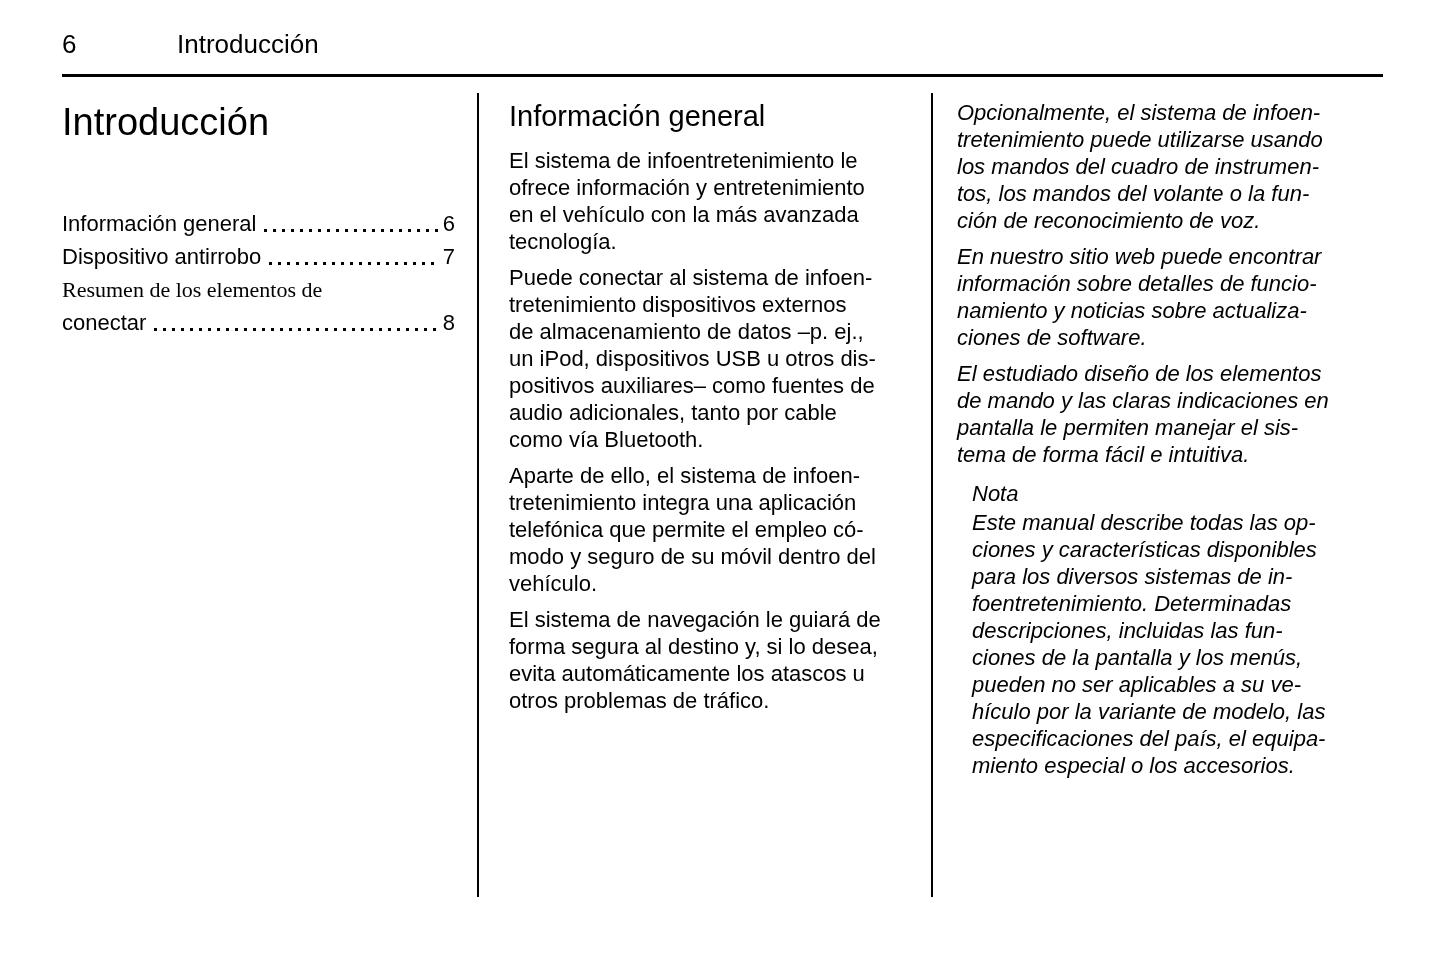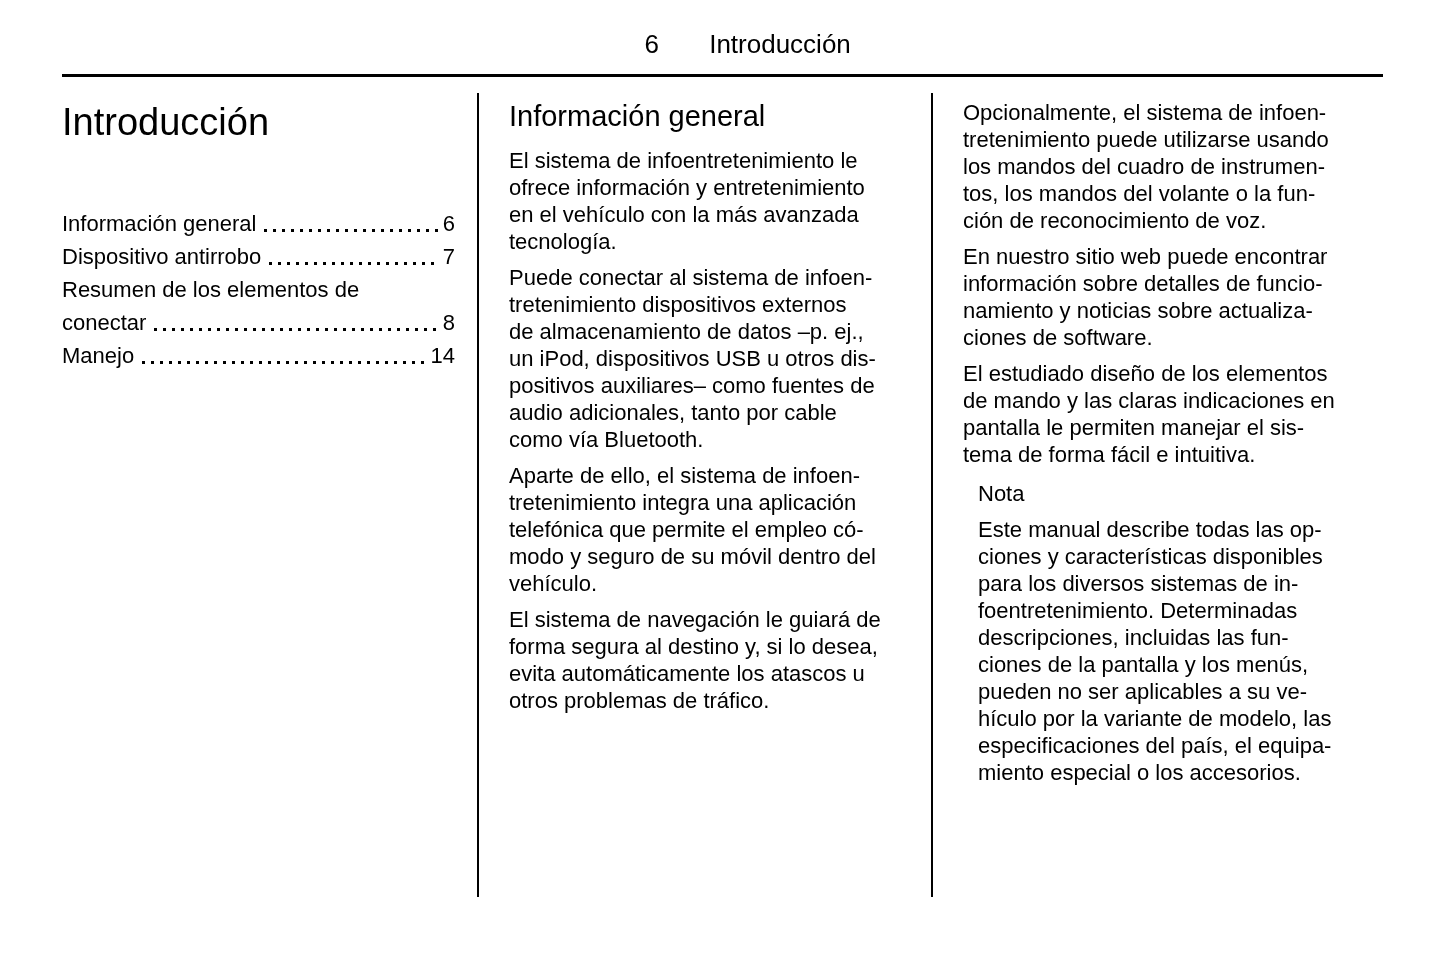--- a/index.html
+++ b/index.html
@@ -18,21 +18,20 @@
     box-sizing: border-box;
     width: 1445px;
     height: 966px;
     padding: 0 62px;
   }
   .pagehead {
     padding-top: 28px;
     font-size: 26px;
     line-height: 32px;
     white-space: nowrap;
-    text-align: center;
   }
   .pagehead .num {
     display: inline-block;
     width: 115px;
   }
   .rule {
     border: none;
     border-top: 3px solid #000;
     margin: 14px 0 0 0;
   }
@@ -55,21 +54,22 @@
     width: 415px;
     padding-right: 22px;
   }
   .col2 {
     width: 452px;
     padding-left: 30px;
     padding-right: 24px;
   }
   .col3 {
     flex: 1;
-    padding-left: 30px;
+    padding-left: 24px;
+    font-style: italic;
   }
   h1.chapter-title {
     font-size: 38px;
     font-weight: 400;
     margin: 2px 0 64px 0;
     line-height: 42px;
   }
   h2.section-heading {
     font-size: 29px;
     font-weight: 400;
@@ -80,21 +80,21 @@
     font-size: 22px;
     line-height: 27px;
     margin: 0 0 9px 0;
     white-space: pre-line;
   }
   .toc {
     font-size: 22px;
     line-height: 33px;
   }
   .toc-item { margin: 0; }
-  .toc-line { white-space: nowrap; }
+  .toc-line { white-space: nowrap; font-family: Liberation Serif, serif; }
   .toc-row {
     display: flex;
     align-items: stretch;
   }
   .toc-row .label { white-space: nowrap; }
   .leader {
     flex: 1;
     margin: 0 5px;
     background-image: radial-gradient(circle, #000 1.5px, rgba(0,0,0,0) 1.9px);
     background-size: 9px 5px;
@@ -102,21 +102,21 @@
     background-position: left bottom 7px;
   }
   .toc-page { white-space: nowrap; }
   .note {
     margin-left: 15px;
     margin-top: 12px;
   }
   .note-title {
     font-size: 22px;
     line-height: 27px;
-    margin-bottom: 9px;
+    margin-bottom: 2px;
   }
   .note .para { margin-bottom: 8px; }
 </style>
 </head>
 <body>
 
 <div class="page">
 
   <div class="pagehead">
     <span class="num">6</span><span>Introducción</span>
@@ -142,27 +142,20 @@
               <span class="leader"></span>
               <span class="toc-page">7</span>
             </div>
           </div>
           <div class="toc-item">
             <div class="toc-line">Resumen de los elementos de</div>
             <div class="toc-row">
               <span class="label">conectar</span>
               <span class="leader"></span>
               <span class="toc-page">8</span>
-            </div>
-          </div>
-          <div class="toc-item">
-            <div class="toc-row">
-              <span class="label">Manejo</span>
-              <span class="leader"></span>
-              <span class="toc-page">14</span>
             </div>
           </div>
         </div>
     </div>
 
     <div class="divider"></div>
 
     <div class="col col2">
       <h2 class="section-heading">Información general</h2>
       <div>

